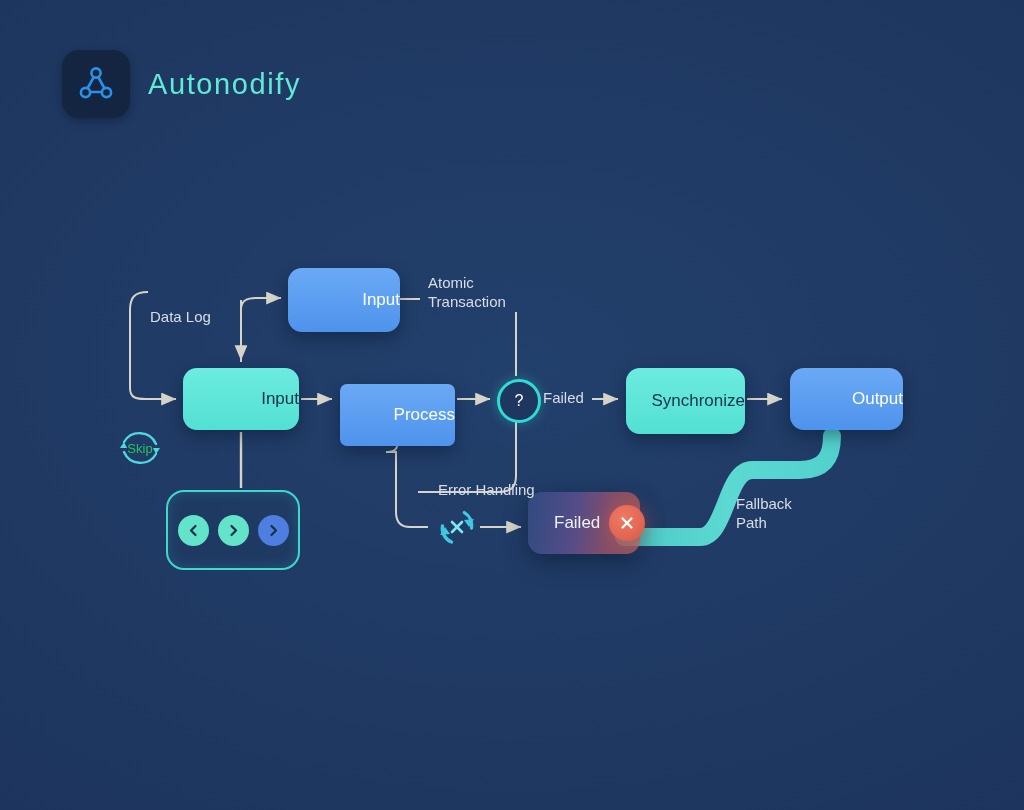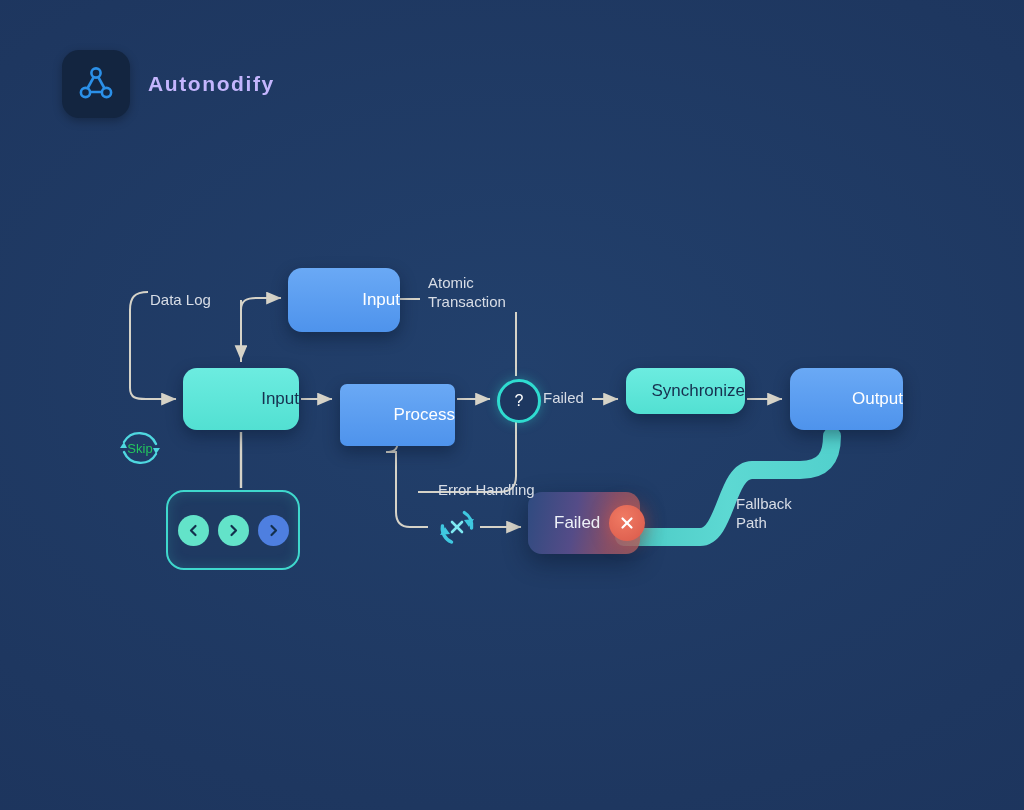--- a/index.html
+++ b/index.html
@@ -29,24 +29,24 @@
     width: 68px;
     height: 68px;
     border-radius: 17px;
     background: #132540;
     box-shadow: 0 3px 10px rgba(0,0,0,0.28);
     display: flex;
     align-items: center;
     justify-content: center;
   }
   .brand-name {
-    color: #c4b5fd;
-    font-size: 21px;
+    color: #5eead4;
+    font-size: 29px;
     letter-spacing: 1.6px;
-    font-weight: 700;
+    font-weight: 400;
   }
 
   
   .canvas {
     position: absolute;
     left: 0;
     top: 0;
     width: 1024px;
     height: 810px;
   }
@@ -81,21 +81,21 @@
     background: linear-gradient(100deg, rgba(48,76,130,0.92) 0%, rgba(92,78,140,0.88) 42%, rgba(150,82,104,0.85) 72%, rgba(170,92,88,0.80) 100%);
     color: #eef2f8;
     justify-content: flex-start;
     padding-left: 26px;
     box-shadow: 0 8px 24px rgba(6,18,38,0.45);
   }
 
   #node-input-top   { left: 288px; top: 268px; width: 112px; height: 64px; }
   #node-input-main  { left: 183px; top: 368px; width: 116px; height: 62px; }
   #node-process     { left: 340px; top: 384px; width: 115px; height: 62px; border-radius: 7px; }
-  #node-synchronize { left: 626px; top: 368px; width: 119px; height: 46px; }
+  #node-synchronize { left: 626px; top: 368px; width: 119px; height: 66px; }
   #node-output      { left: 790px; top: 368px; width: 113px; height: 62px; }
   #node-failed      { left: 528px; top: 492px; width: 112px; height: 62px; }
 
   
   .decision {
     position: absolute;
     left: 497px;
     top: 379px;
     width: 38px;
     height: 38px;
@@ -128,21 +128,21 @@
 
   
   .edge-label {
     position: absolute;
     color: #d8dde6;
     font-size: 15px;
     text-align: left;
     line-height: 1.25;
     white-space: pre-line;
   }
-  #label-data-log     { left: 150px; top: 291px; }
+  #label-data-log     { left: 150px; top: 308px; }
   #label-atomic       { left: 428px; top: 274px; }
   #label-retry        { left: 543px; top: 389px; }
   #label-error        { left: 402px; top: 481px; margin-left: 36px; }
   #label-fallback     { left: 736px; top: 487px; margin-top: 8px; }
 
   
   .skip-badge {
     position: absolute;
     left: 112px;
     top: 420px;

